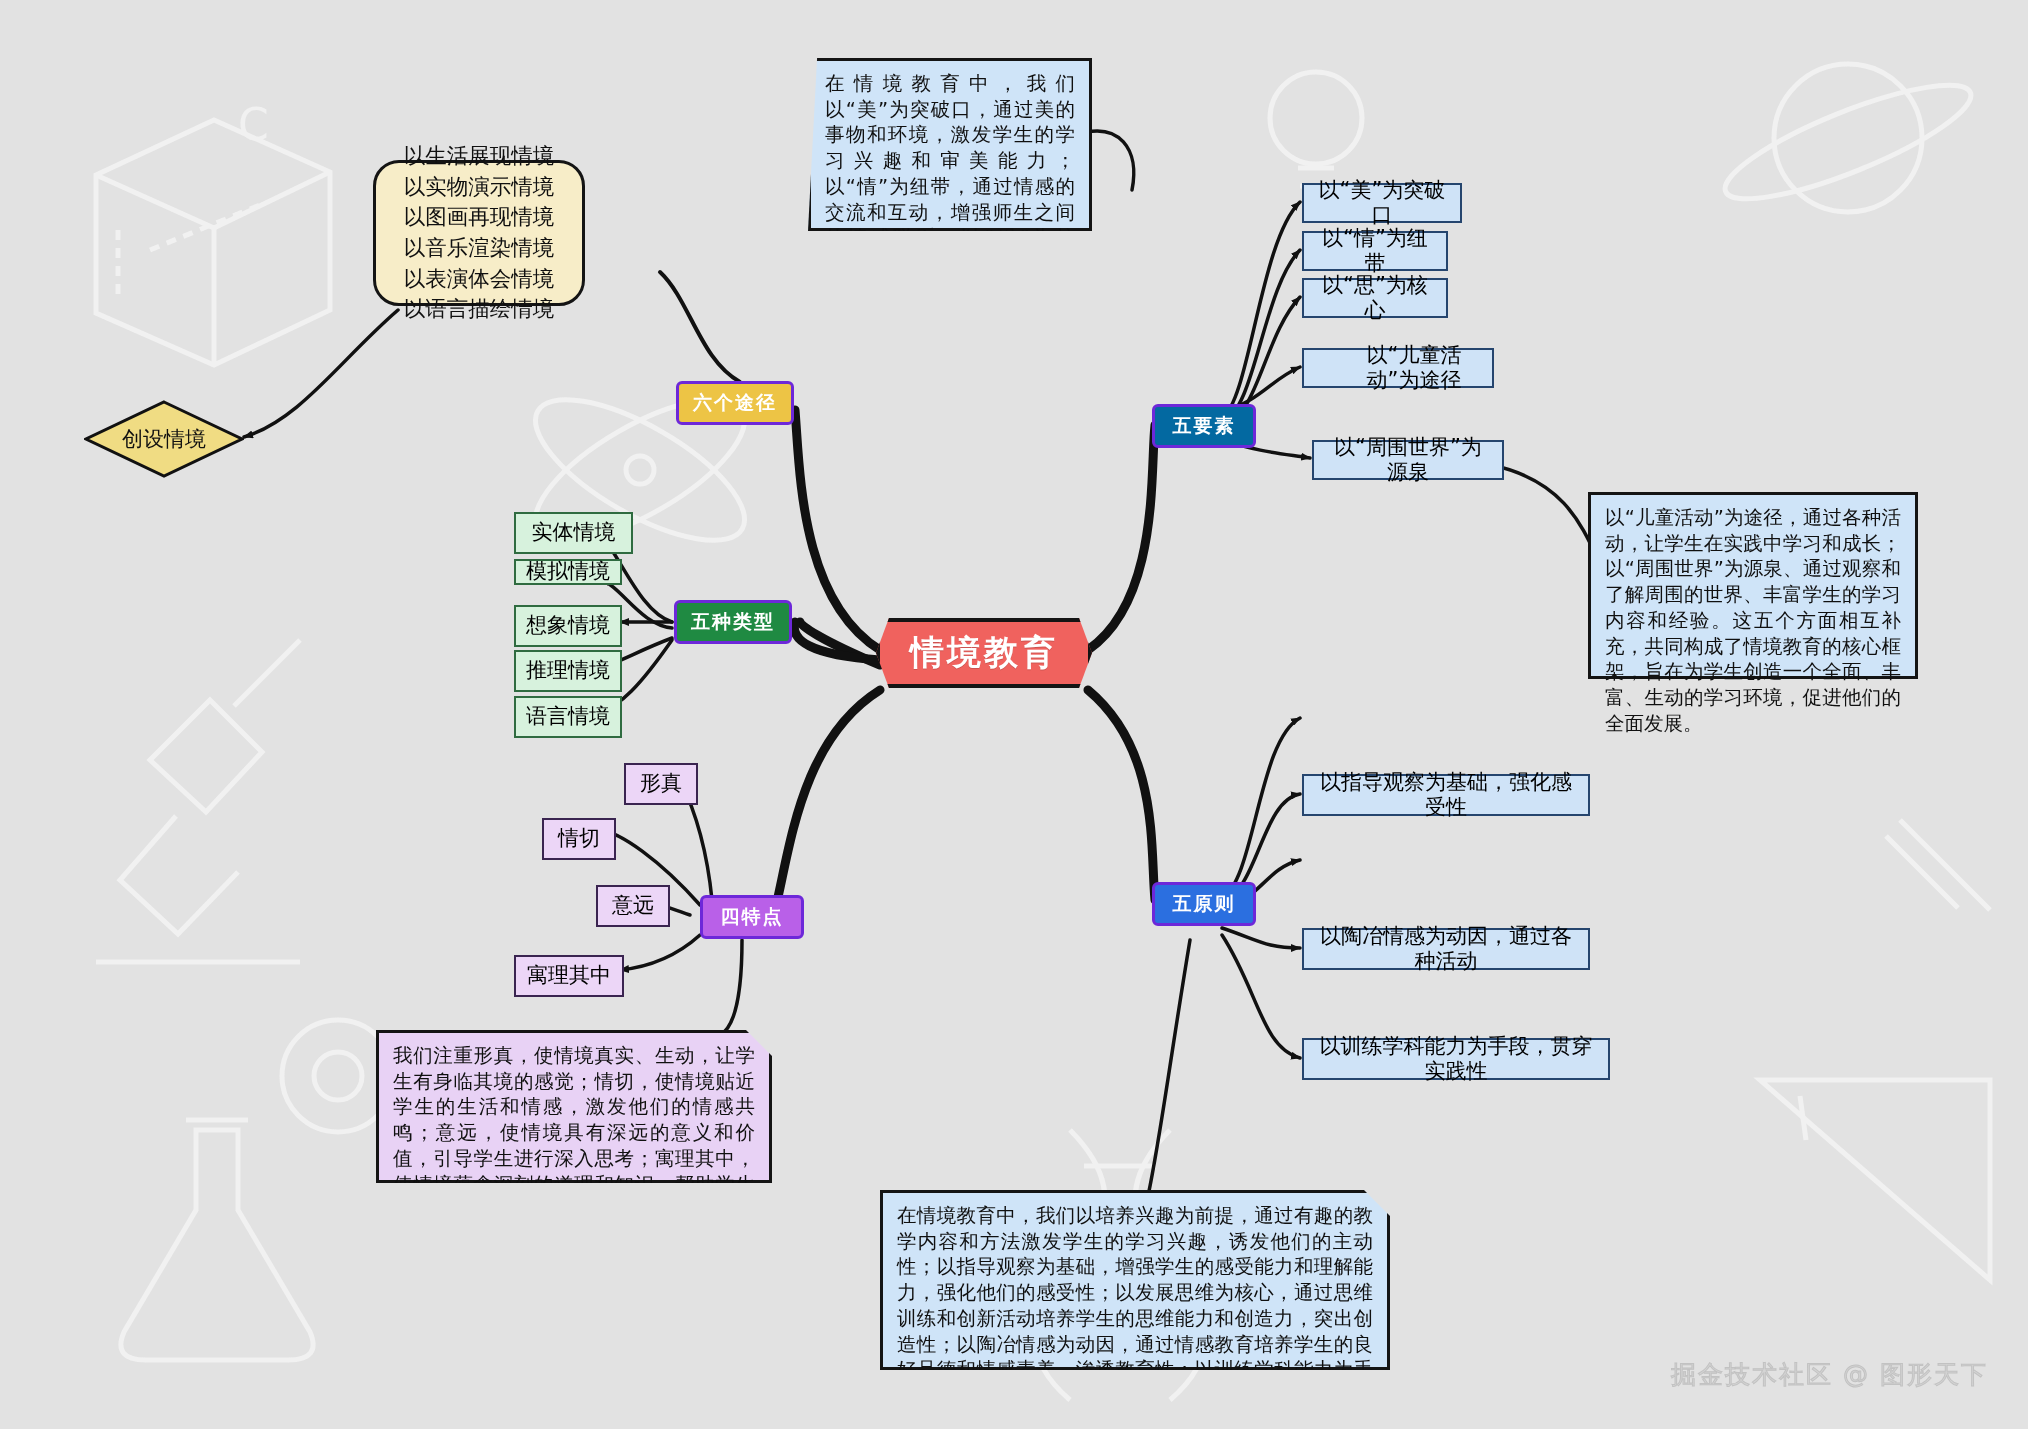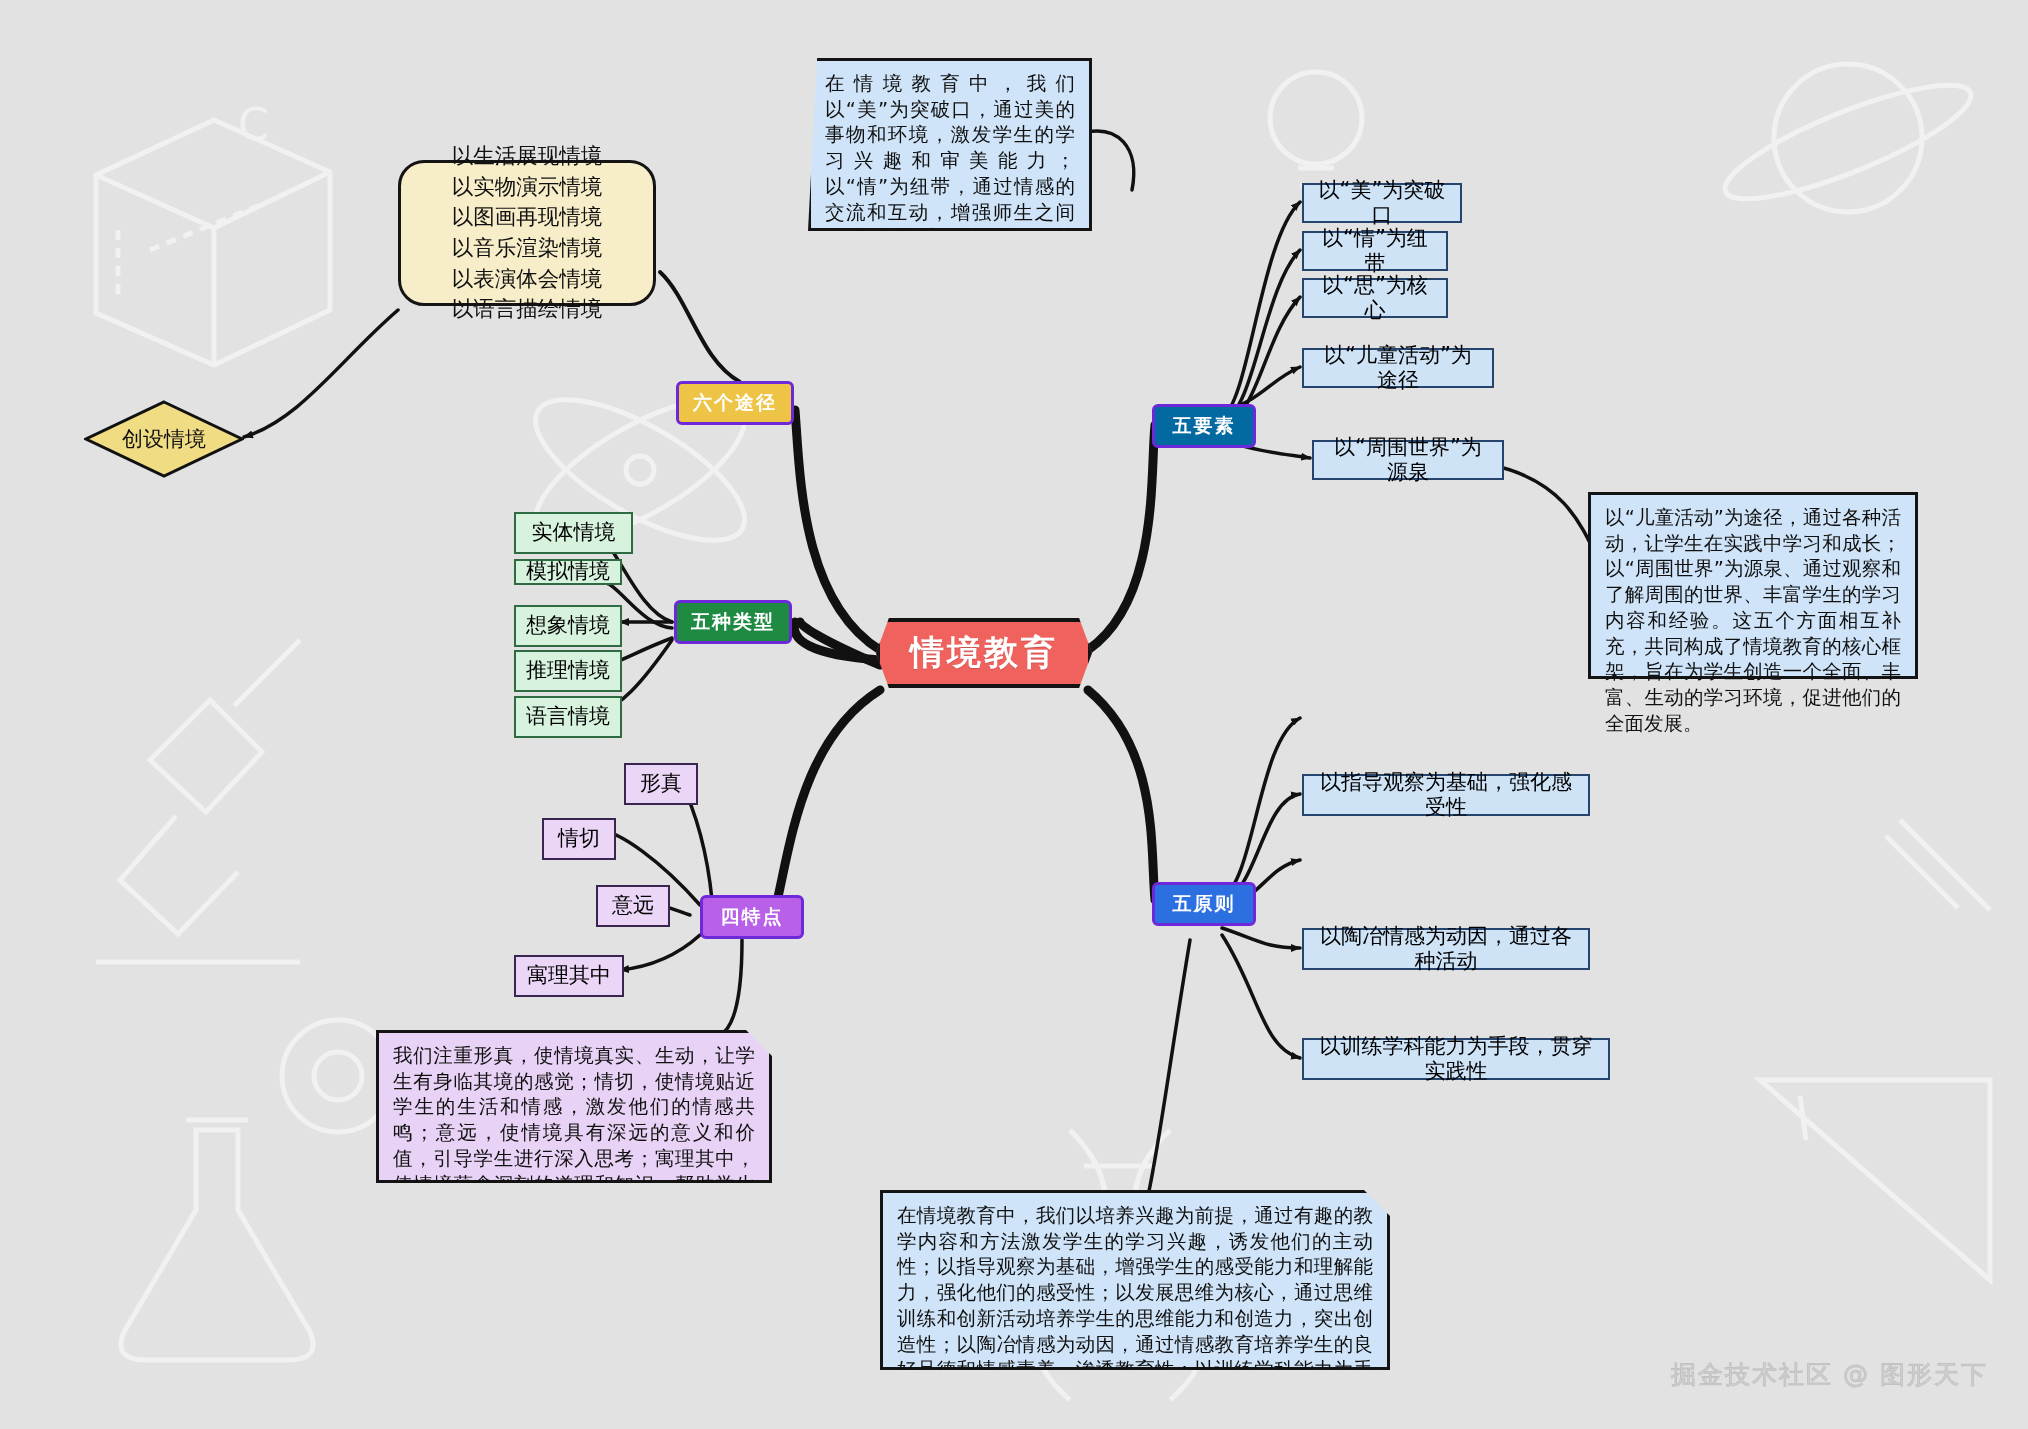--- a/index.html
+++ b/index.html
@@ -172,21 +172,21 @@
       <path d="M1222 928 C 1258 940 1266 948 1300 948" stroke-width="3.5" marker-end="url(#arrowhead)"></path>
       <path d="M1222 935 C 1258 990 1262 1048 1300 1058" stroke-width="3.5" marker-end="url(#arrowhead)"></path>
 
       <path d="M1190 940 C 1170 1060 1160 1140 1148 1196" stroke-width="3.5"></path>
 
     </g>
   </svg>
 
   <div class="note note-blue note-top" style="left:808px;top:58px;width:284px;height:173px;">在情境教育中，我们以“美”为突破口，通过美的事物和环境，激发学生的学习兴趣和审美能力；以“情”为纽带，通过情感的交流和互动，增强师生之间的情感联系；以“思”为核心，通过思考和探究，培养学生的思维能力和创新精神</div>
 
-  <div class="listbox" style="left:398px;top:160px;width:258px;height:146px;">
+  <div class="listbox" style="left:373px;top:160px;width:212px;height:146px;">
     <span>以生活展现情境</span>
     <span>以实物演示情境</span>
     <span>以图画再现情境</span>
     <span>以音乐渲染情境</span>
     <span>以表演体会情境</span>
     <span>以语言描绘情境</span>
   </div>
 
   <svg class="diamond-outline" style="left:84px;top:400px;width:160px;height:78px;" viewBox="0 0 160 78">
     <polygon points="80,2 158,39 80,76 2,39" fill="#f0dc83" stroke="#111" stroke-width="3"></polygon>
@@ -212,21 +212,21 @@
   <div class="node leaf leaf-green" style="left:514px;top:696px;width:108px;height:42px;">语言情境</div>
 
   <div class="node leaf leaf-purple" style="left:624px;top:763px;width:74px;height:42px;">形真</div>
   <div class="node leaf leaf-purple" style="left:542px;top:818px;width:74px;height:42px;">情切</div>
   <div class="node leaf leaf-purple" style="left:596px;top:885px;width:74px;height:42px;">意远</div>
   <div class="node leaf leaf-purple" style="left:514px;top:955px;width:110px;height:42px;">寓理其中</div>
 
   <div class="node leaf leaf-blue" style="left:1302px;top:183px;width:160px;height:40px;">以“美”为突破口</div>
   <div class="node leaf leaf-blue" style="left:1302px;top:231px;width:146px;height:40px;">以“情”为纽带</div>
   <div class="node leaf leaf-blue" style="left:1302px;top:278px;width:146px;height:40px;">以“思”为核心</div>
-  <div class="node leaf leaf-blue" style="left:1302px;top:348px;width:192px;height:40px;">以“儿童活动”为途径</div>
+  <div class="node leaf leaf-blue" style="left:1302px;top:348px;width:192px;height:40px;padding-left:42px;">以“儿童活动”为途径</div>
   <div class="node leaf leaf-blue" style="left:1312px;top:440px;width:192px;height:40px;">以“周围世界”为源泉</div>
 
   <div class="node leaf leaf-blue" style="left:1302px;top:774px;width:288px;height:42px;">以指导观察为基础，强化感受性</div>
   <div class="node leaf leaf-blue" style="left:1302px;top:928px;width:288px;height:42px;">以陶冶情感为动因，通过各种活动</div>
   <div class="node leaf leaf-blue" style="left:1302px;top:1038px;width:308px;height:42px;">以训练学科能力为手段，贯穿实践性</div>
 
   <div class="note note-blue2" style="left:1588px;top:492px;width:330px;height:187px;">以“儿童活动”为途径，通过各种活动，让学生在实践中学习和成长；以“周围世界”为源泉、通过观察和了解周围的世界、丰富学生的学习内容和经验。这五个方面相互补充，共同构成了情境教育的核心框架，旨在为学生创造一个全面、丰富、生动的学习环境，促进他们的全面发展。</div>
 
   <div class="note note-purple note-corner" style="left:376px;top:1030px;width:396px;height:153px;">我们注重形真，使情境真实、生动，让学生有身临其境的感觉；情切，使情境贴近学生的生活和情感，激发他们的情感共鸣；意远，使情境具有深远的意义和价值，引导学生进行深入思考；寓理其中，使情境蕴含深刻的道理和知识，帮助学生理解和掌握。</div>
 

